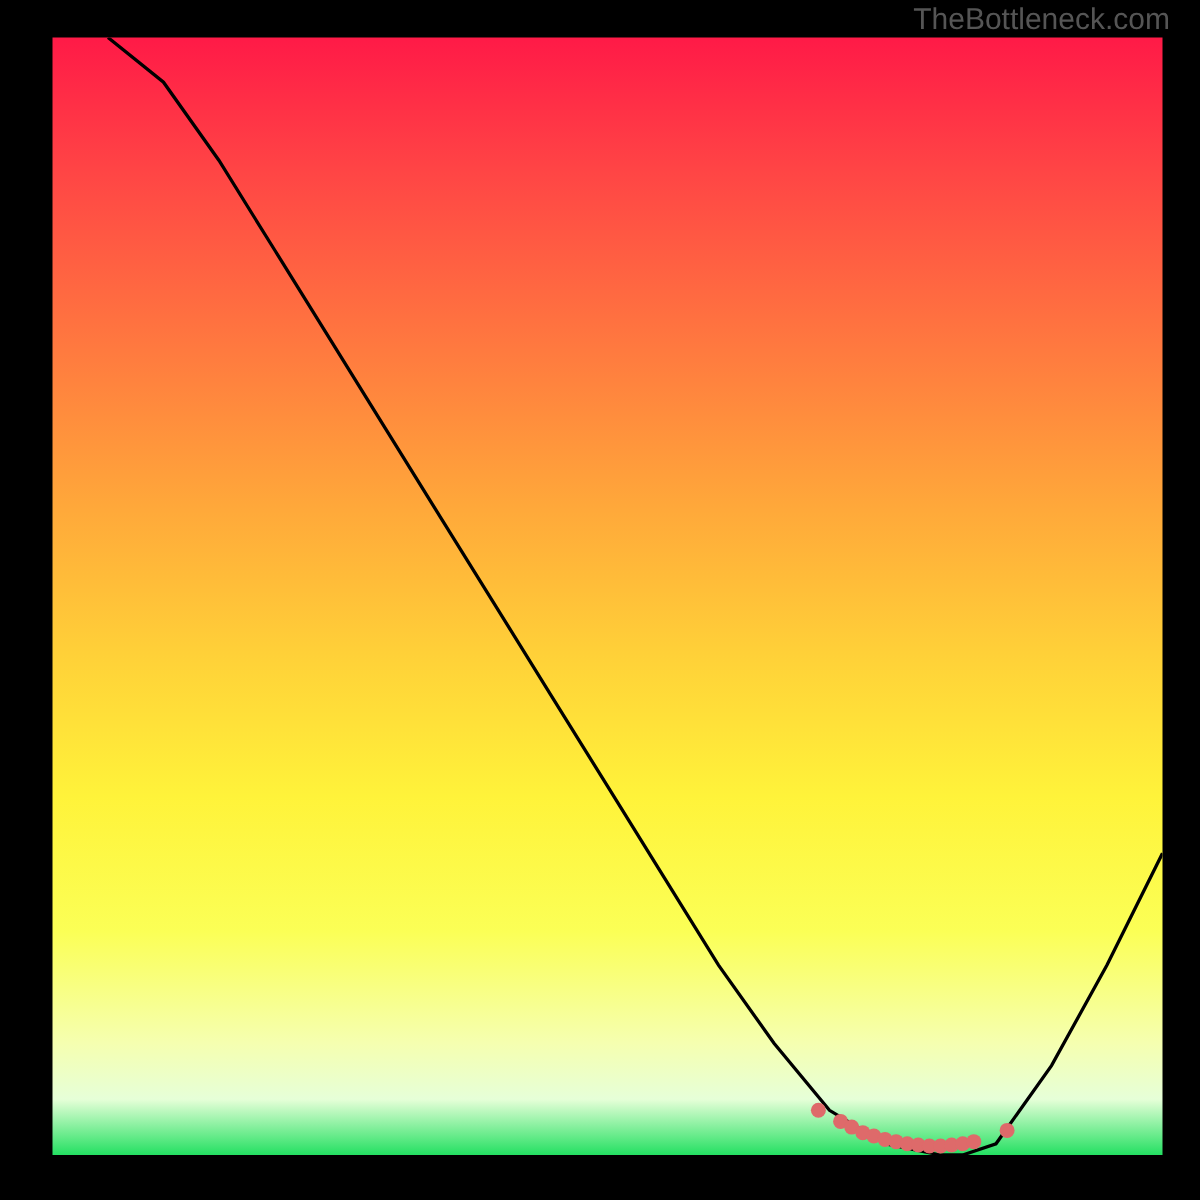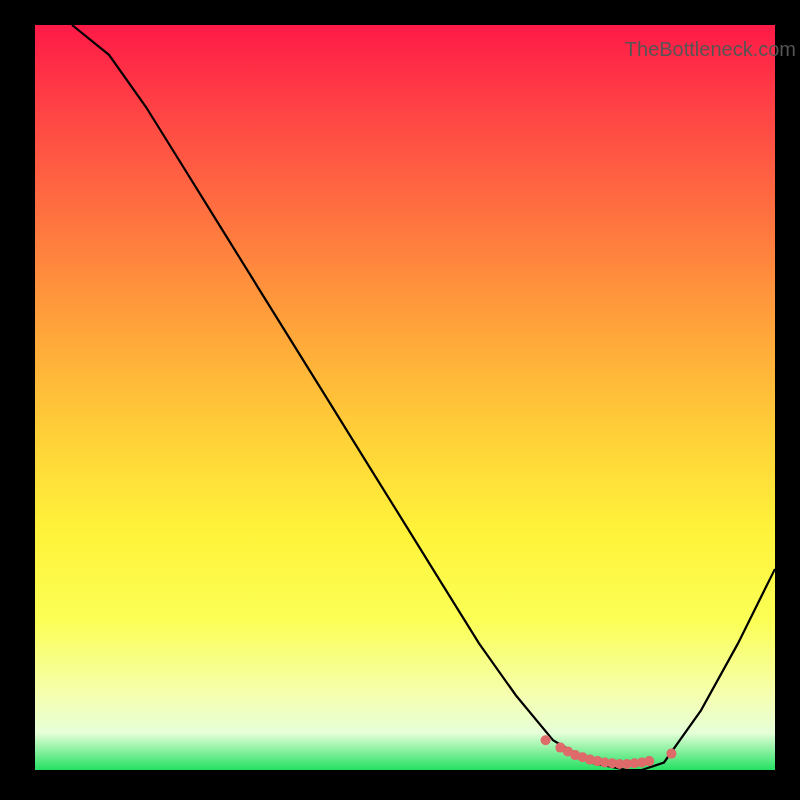--- a/index.html
+++ b/index.html
@@ -12,26 +12,25 @@
     overflow: hidden;
   }
   .container {
     position: relative;
     width: 800px;
     height: 800px;
   }
   .watermark {
     position: absolute;
     top: 2px;
-    right: 4px;
+    right: 20px;
     color: #555;
     font-size: 20px;
     font-weight: 500;
     z-index: 10;
-    margin-top: 36px;
   }
   .plot-area {
     position: absolute;
     left: 35px;
     top: 25px;
     width: 740px;
     height: 745px;
     background: linear-gradient(to bottom,
       #ff1a47 0%,
       #ff4545 12%,

